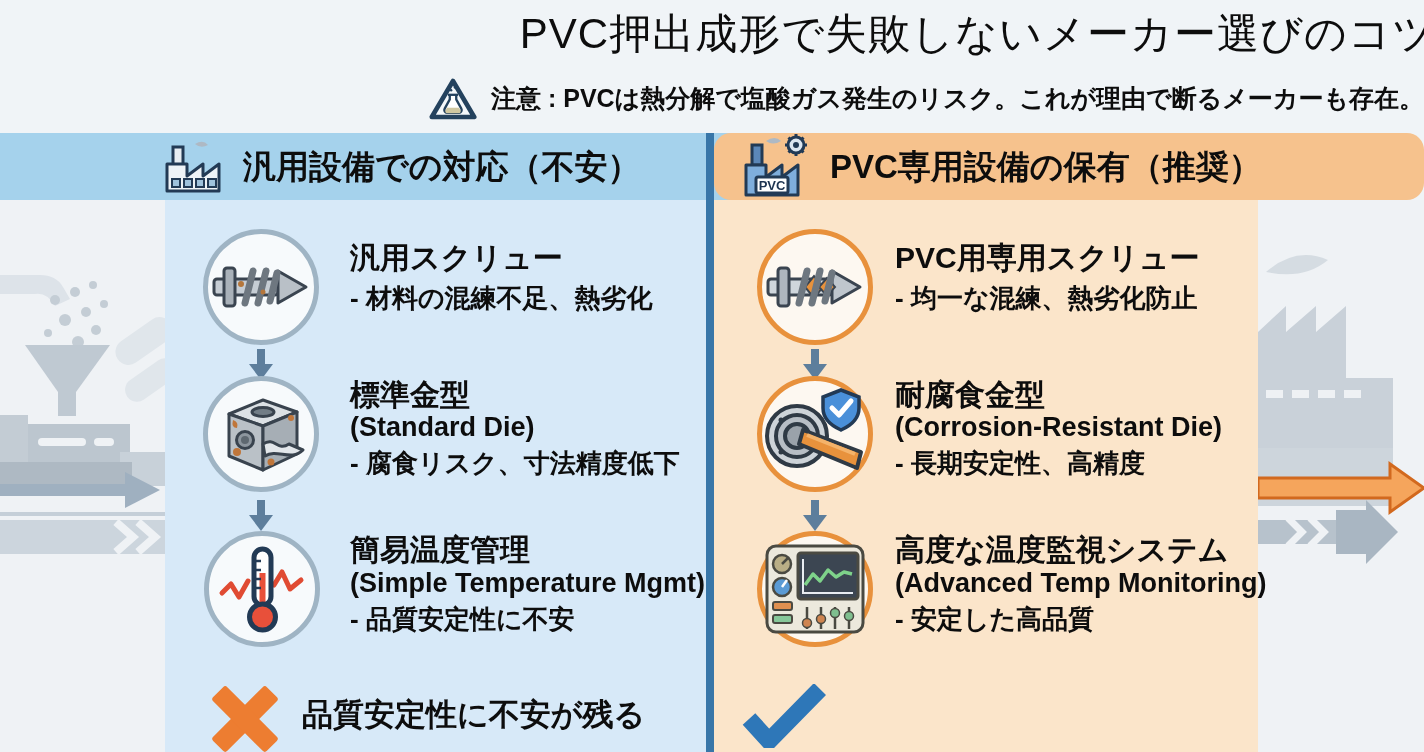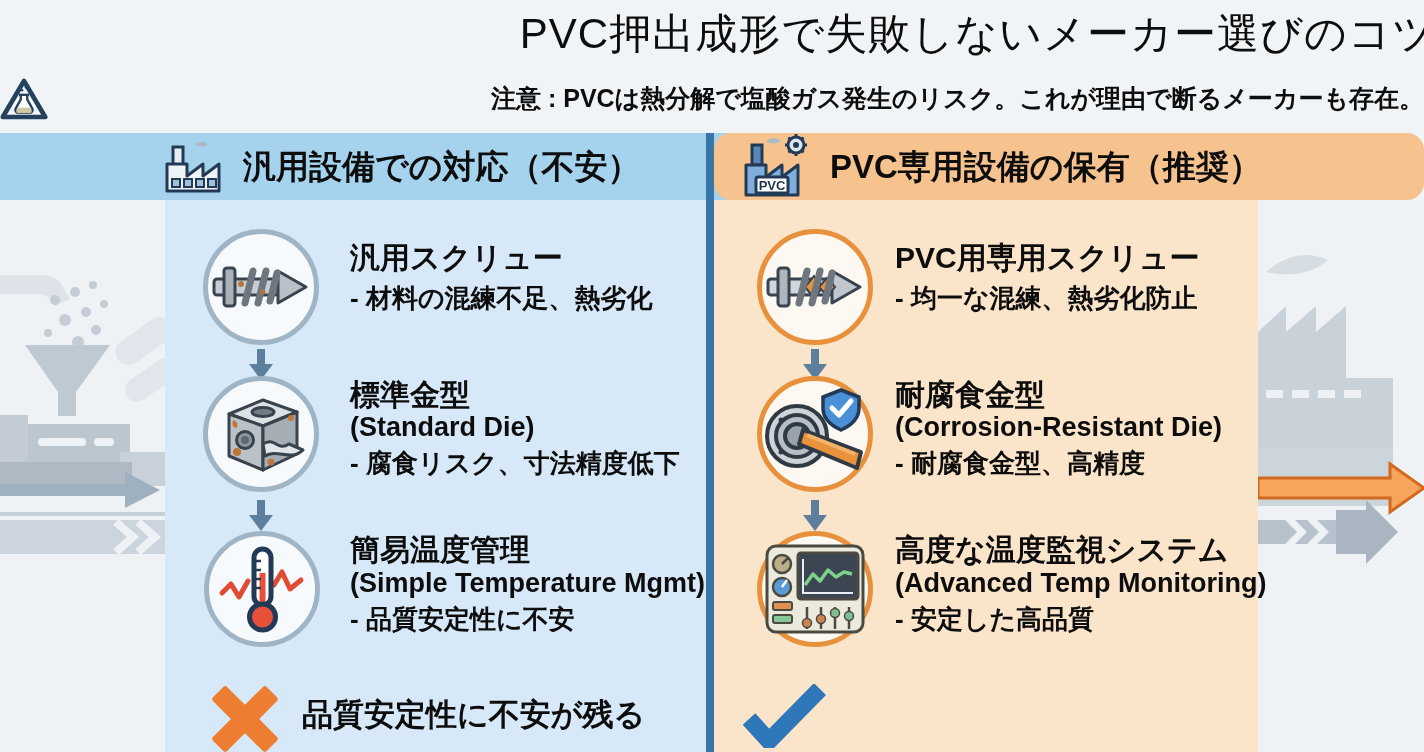--- a/index.html
+++ b/index.html
@@ -1,20 +1,20 @@
 <!DOCTYPE html>
 <html><head>
 <meta charset="utf-8">
 <style>
   html,body{margin:0;padding:0;}
   body{font-family:"Liberation Sans","DejaVu Sans",sans-serif;color:#0d0d0d;}
   .page{position:relative;width:1424px;height:752px;background:#F0F4F7;overflow:hidden;}
   .abs{position:absolute;}
   .title{top:6px;left:0;width:100%;text-align:right;font-size:42px;font-weight:400;letter-spacing:1px;padding-left:12px;}
-  .warning{top:76px;left:0;width:100%;display:flex;justify-content:space-between;align-items:center;gap:14px;}
+  .warning{top:76px;left:0;width:100%;display:flex;justify-content:flex-end;align-items:center;gap:14px;}
   .warn-text{font-size:25px;font-weight:800;}
   
   .hdr{top:133px;height:67px;}
   .hdr-left{left:0;width:784px;background:#A5D2EC;}
   .hdr-right{left:714px;width:710px;background:#F6C28D;border-radius:17px;}
   .hdr-label{position:absolute;top:0;height:67px;line-height:67px;font-size:33px;font-weight:800;white-space:nowrap;}
   
   .panel-left{left:165px;top:200px;width:541px;height:552px;background:#D7E9F8;}
   .panel-right{left:714px;top:200px;width:544px;height:552px;background:#FBE5CA;}
   .strip-left{left:0;top:200px;width:165px;height:552px;background:#EFF2F5;}
@@ -258,21 +258,21 @@
       <circle cx="18" cy="32" r="2.5" fill="#2F3A45"></circle>
         <circle cx="18" cy="64" r="2.5" fill="#2F3A45"></circle>
       <g transform="translate(60,2)">
         <path d="M18 0 L36 7 V18 Q36 32 18 40 Q0 32 0 18 V7 Z" fill="#4A90D9" stroke="#223A55" stroke-width="3.5"></path>
         <path d="M9 18 L16 25 L28 11" stroke="#FFFFFF" stroke-width="5" fill="none" stroke-linecap="round" stroke-linejoin="round"></path>
       </g>
     </svg>
   </div>
   <div class="abs item-title" style="left:895px;top:375px;">耐腐食金型</div>
   <div class="abs item-sub" style="left:895px;top:412px;">(Corrosion-Resistant Die)</div>
-  <div class="abs item-desc" style="left:895px;top:446px;">- 耐腐食金型、高精度</div>
+  <div class="abs item-desc" style="left:895px;top:446px;">- 長期安定性、高精度</div>
 
   <svg class="abs" style="left:799px;top:498px;" width="32" height="36" viewBox="0 0 32 36">
     <path d="M16 2 V19" stroke="#5D7E9C" stroke-width="8"></path>
       <path d="M4 17 H28 L16 33 Z" fill="#5D7E9C"></path>
   </svg>
 
   <div class="abs circ circ-r" style="left:757px;top:531px;">
     <svg width="100" height="92" viewBox="0 0 100 92">
       <rect x="2" y="3" width="96" height="86" rx="9" fill="#ECE9DD" stroke="#4A4A42" stroke-width="3"></rect>
       <circle cx="17" cy="21" r="9" fill="#B9AE86" stroke="#4A4A42" stroke-width="2.5"></circle>

